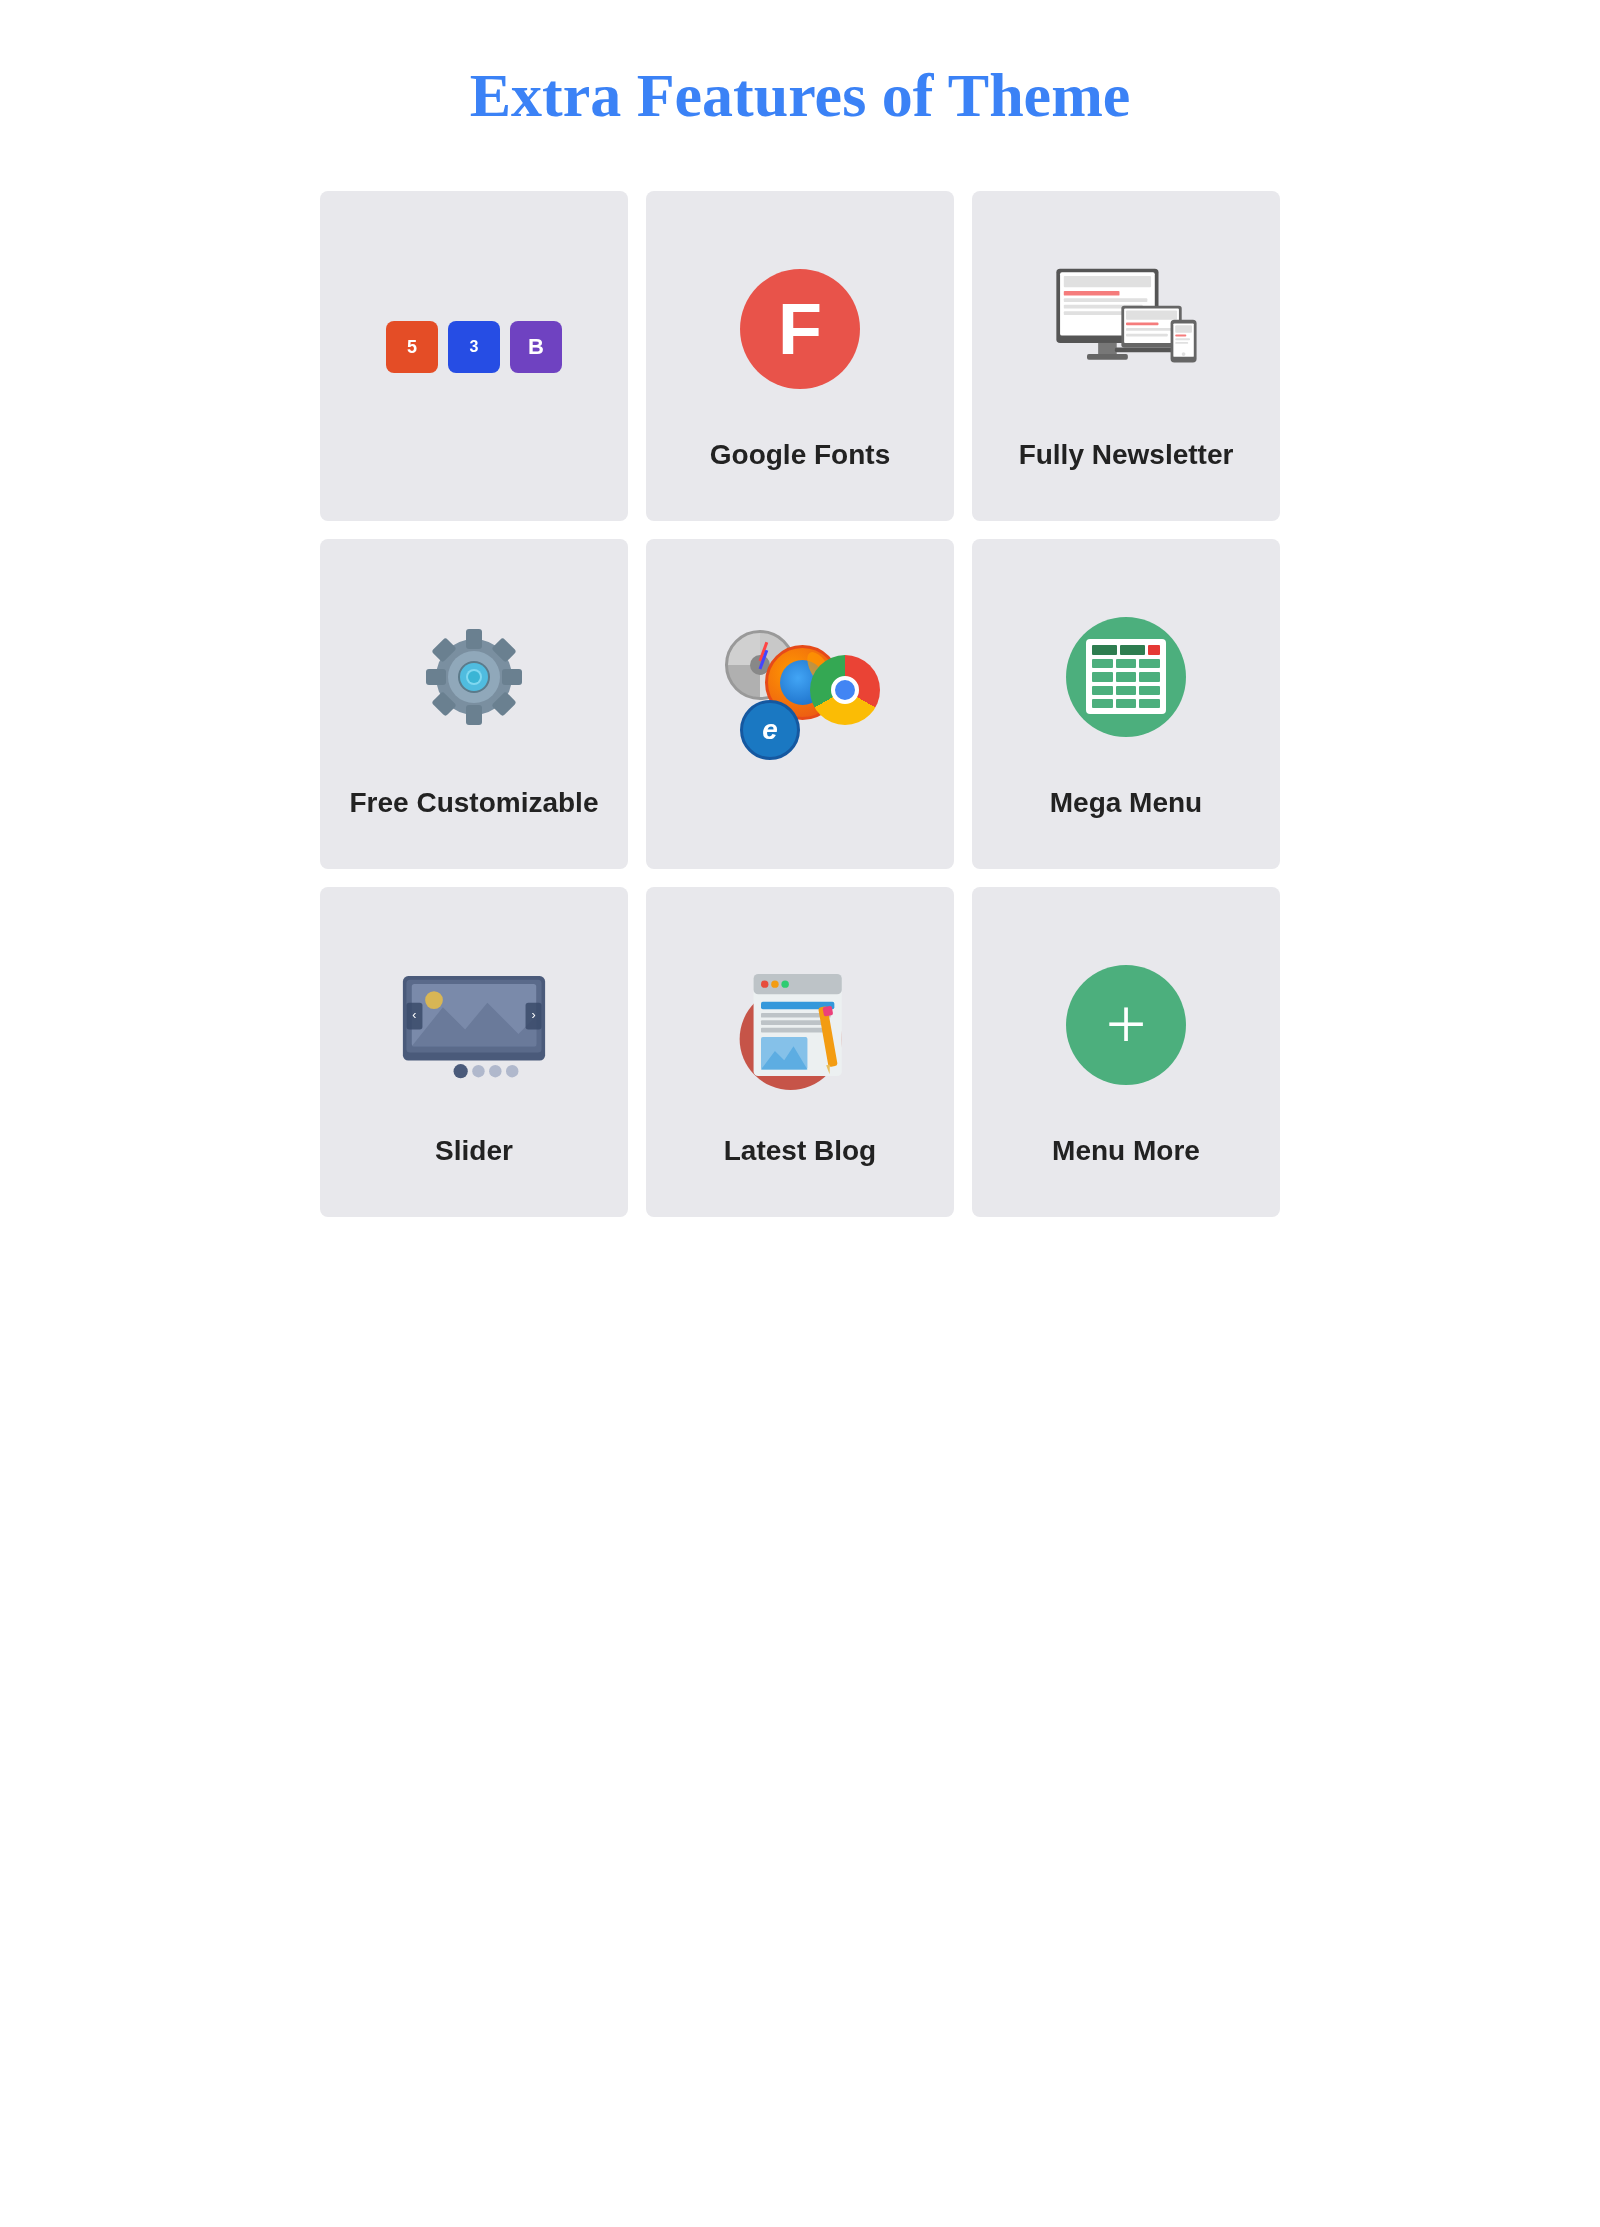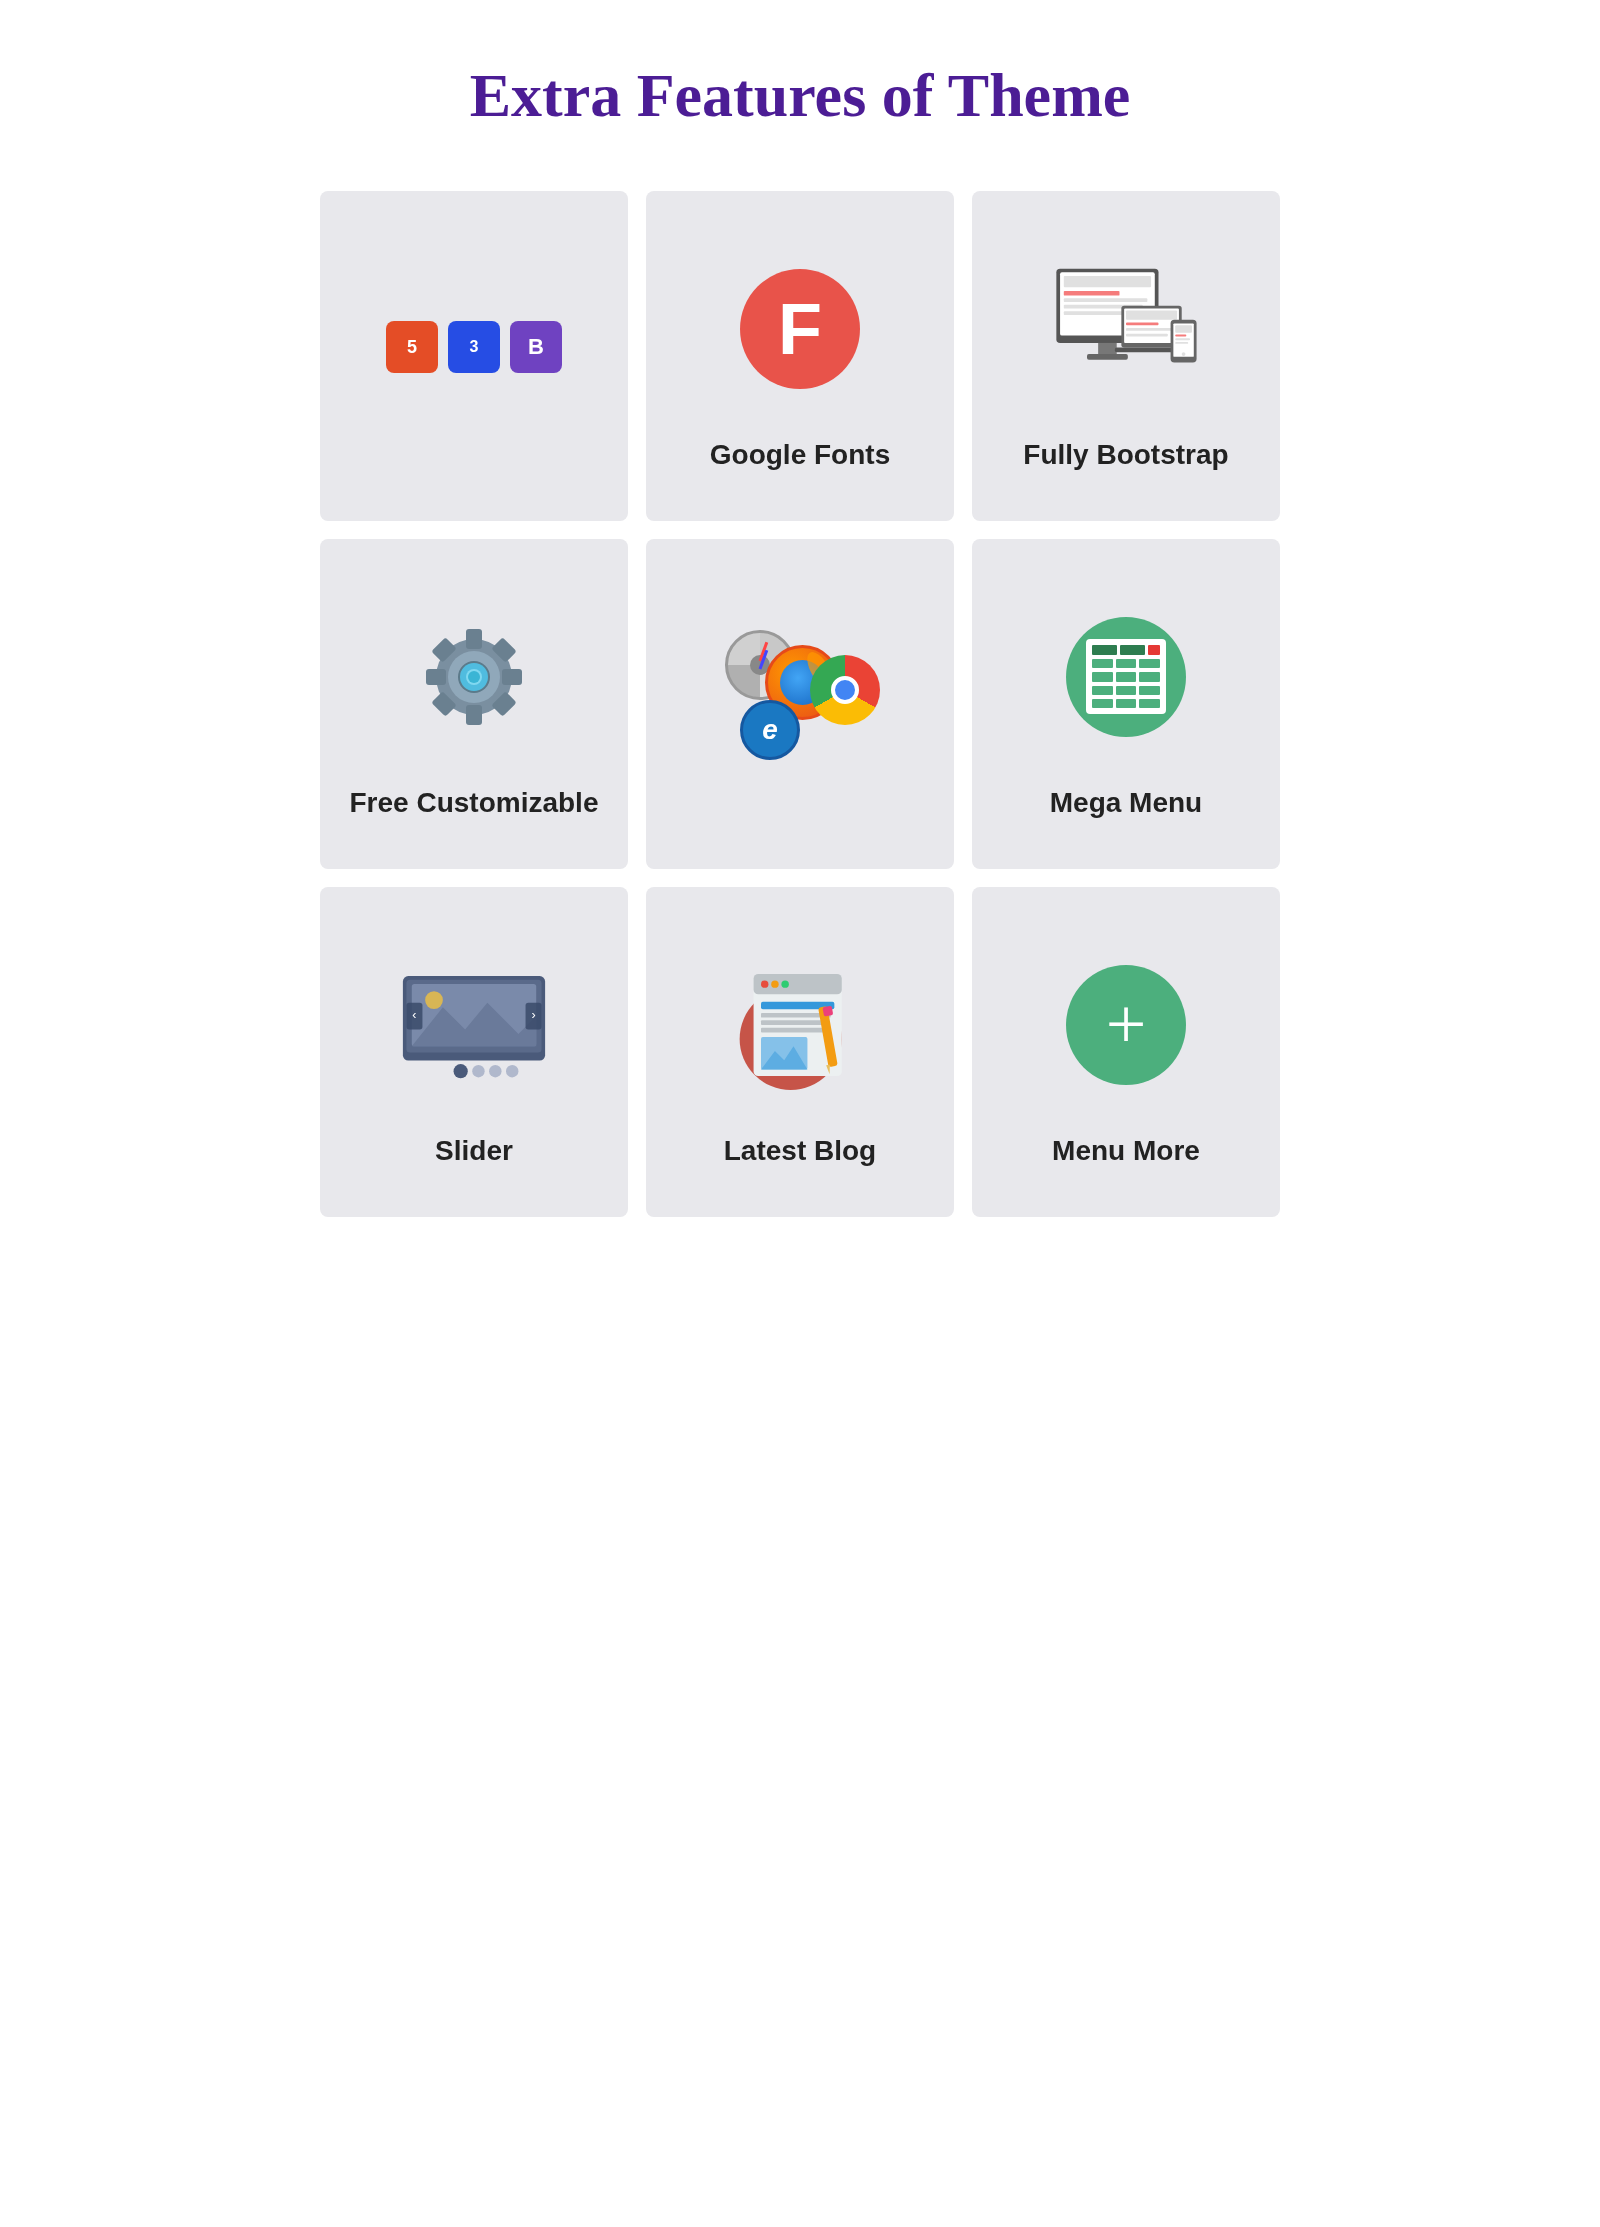--- a/index.html
+++ b/index.html
@@ -8,21 +8,21 @@
       font-family: Georgia, 'Times New Roman', serif;
       width: 1600px;
       min-height: 2227px;
       padding: 60px 320px;
     }
     h1 {
       text-align: center;
       font-size: 62px;
       font-weight: 900;
       margin-bottom: 60px;
-      color: #4c1d95;
+      color: #3b82f6;
       font-family: Georgia, serif;
     }
     .grid {
       display: grid;
       grid-template-columns: repeat(3, 1fr);
       gap: 18px;
     }
     .card {
       background: #e8e8ec;
       border-radius: 8px;
@@ -205,21 +205,21 @@
 
         <rect x="128" y="60" width="28" height="46" rx="4" fill="#666"></rect>
         <rect x="131" y="64" width="22" height="36" rx="1" fill="white"></rect>
         <rect x="133" y="66" width="18" height="8" rx="1" fill="#e0e0e0"></rect>
         <rect x="133" y="76" width="12" height="2" rx="1" fill="#f57c7c"></rect>
         <rect x="133" y="80" width="16" height="2" rx="1" fill="#e0e0e0"></rect>
         <rect x="133" y="84" width="14" height="2" rx="1" fill="#e0e0e0"></rect>
         <circle cx="142" cy="97" r="2" fill="#e0e0e0"></circle>
       </svg>
     </div>
-    <div class="card-label">Fully Bootstrap</div>
+    <div class="card-label">Fully Newsletter</div>
   </div>
 
   <div class="card">
     <div class="card-icon gear-icon">
       <svg viewBox="0 0 140 140" xmlns="http://www.w3.org/2000/svg">
 
         <circle cx="70" cy="70" r="38" fill="#7a8fa0"></circle>
         <circle cx="70" cy="70" r="26" fill="#90a8ba"></circle>
         <circle cx="70" cy="70" r="16" fill="#5c7a8a"></circle>
 

